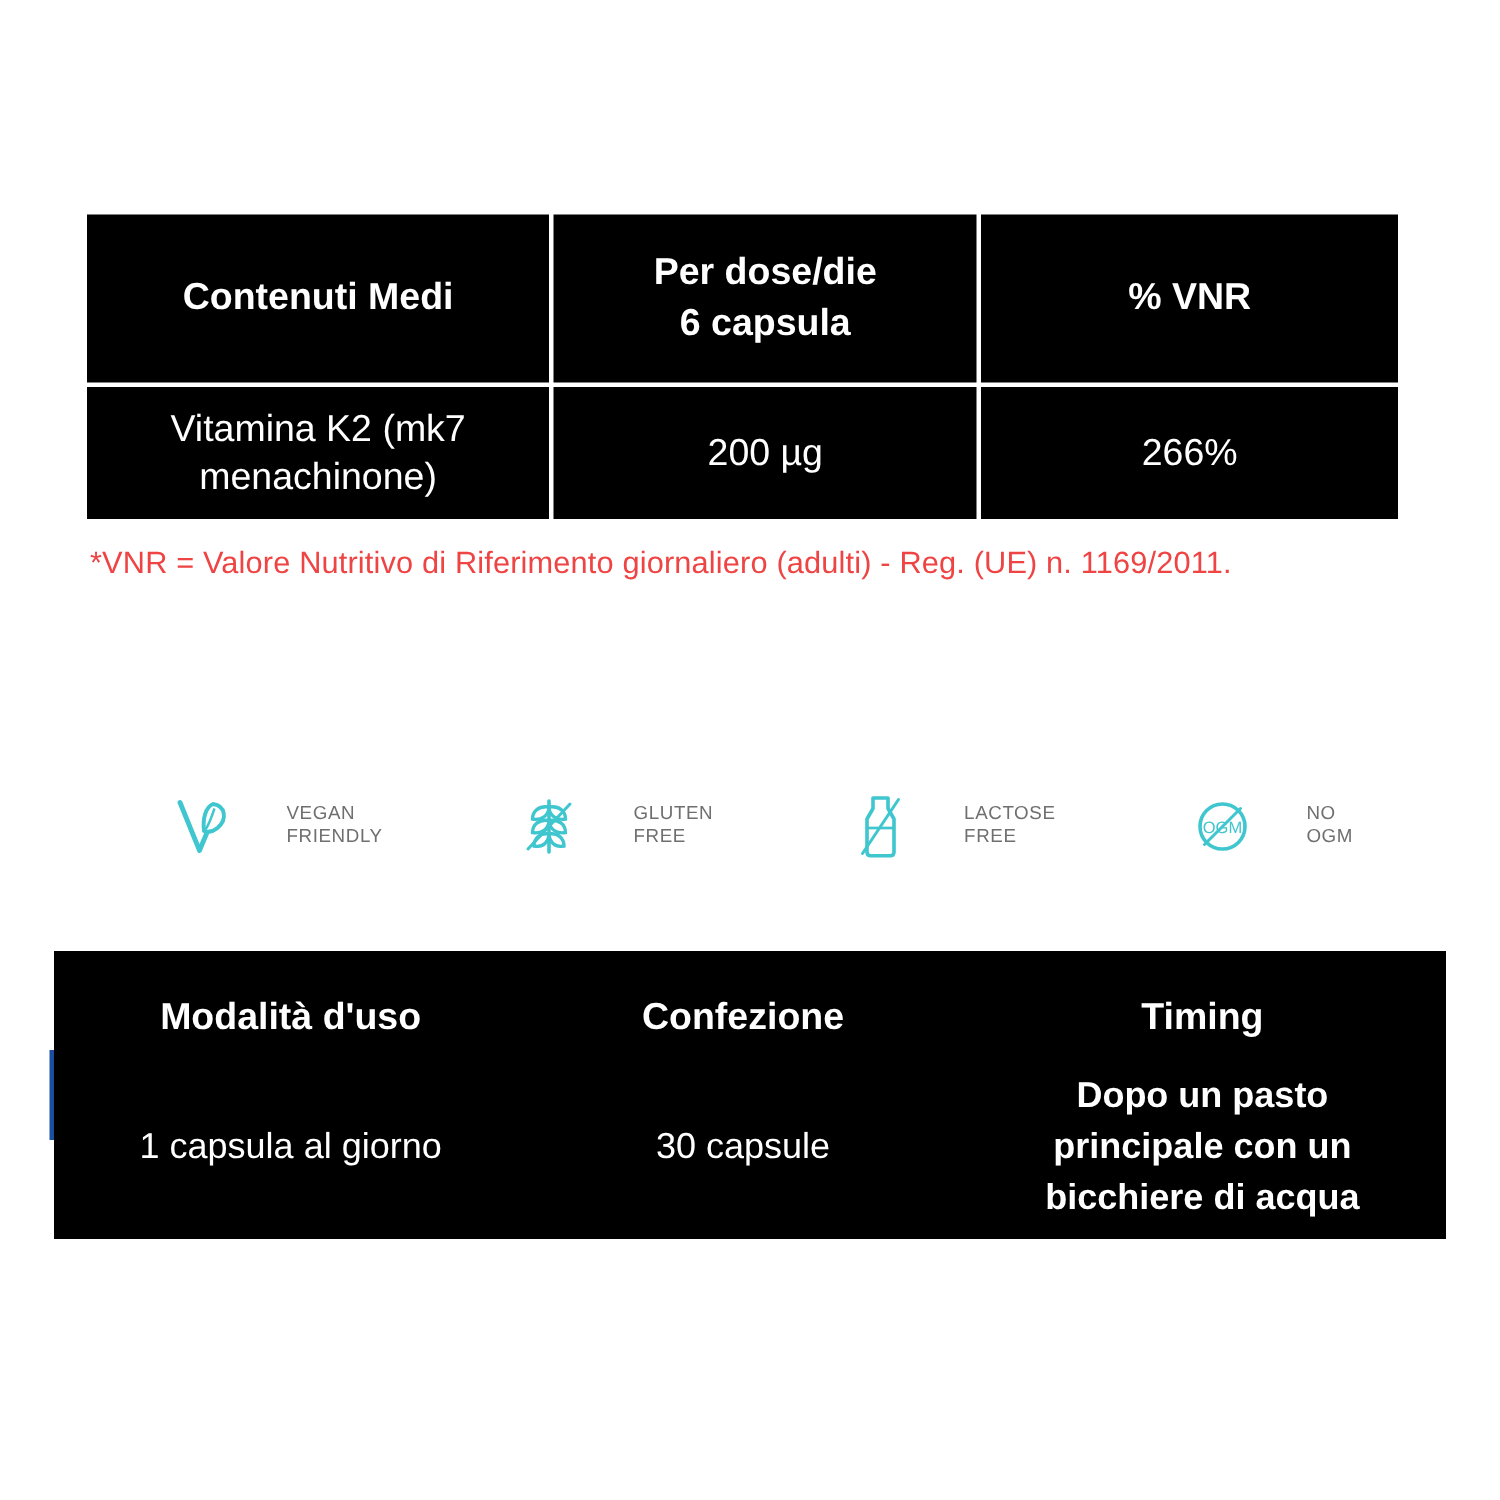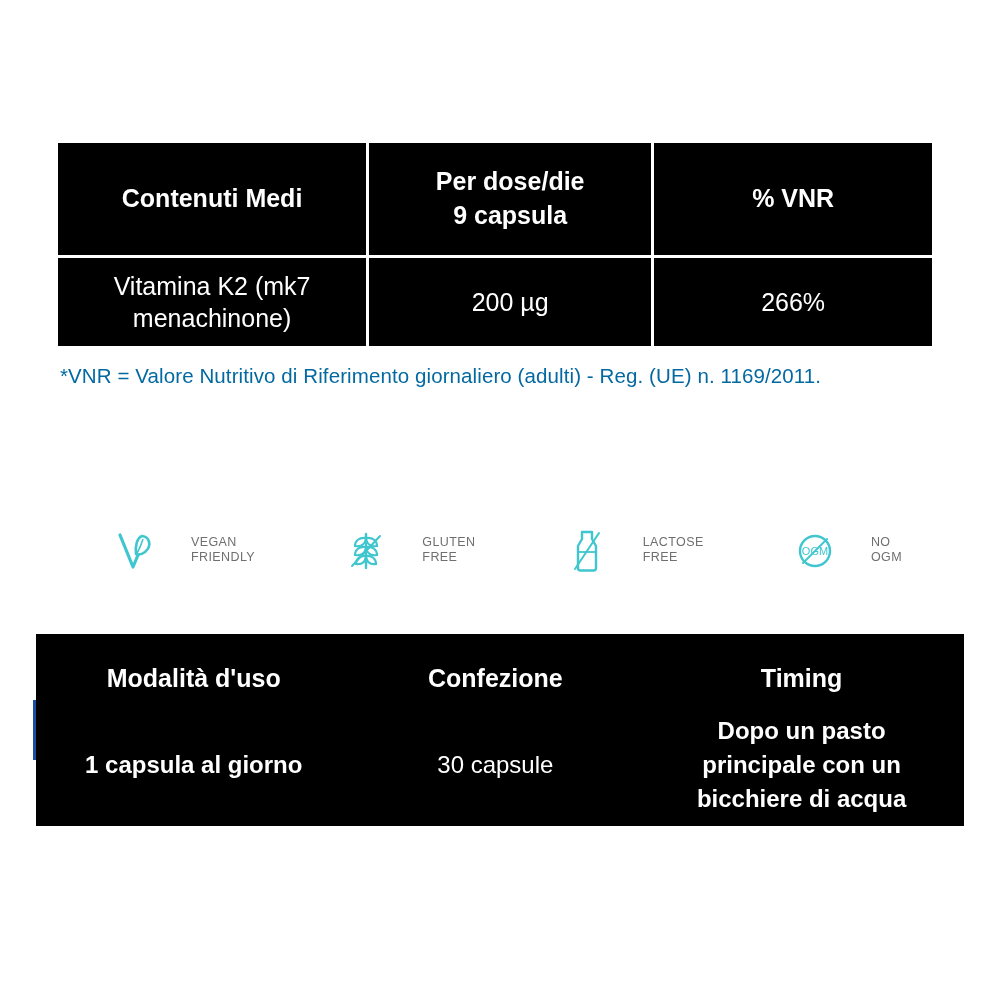--- a/index.html
+++ b/index.html
@@ -56,21 +56,21 @@
   }
   .col-a { width: 35.5%; }
   .col-b { width: 32.5%; }
   .col-c { width: 32%; }
 
   .vnr-note {
     position: absolute;
     left: 60px;
     top: 364px;
     font-size: 20.5px;
-    color: #0369a1;
+    color: #ef4444;
     letter-spacing: 0.1px;
     white-space: nowrap;
   }
 
   
   .claims {
     position: absolute;
     left: 112px;
     top: 505px;
     width: 790px;
@@ -135,42 +135,42 @@
     font-weight: bold;
     padding-top: 12px;
   }
   .usage .urow {
     height: 110px;
     font-size: 24px;
     line-height: 1.42;
     vertical-align: middle;
     padding-bottom: 6px;
   }
-  .u1 { width: 34%; font-weight: bold; }
+  .u1 { width: 34%; }
   .u2 { width: 31%; }
   .u3 { width: 35%; }
   .u3-inner {
     display: block;
     padding: 0 26px;
     font-weight: bold;
   }
 </style>
 </head>
 <body>
 
 <div class="nutri-wrap">
   <table class="nutri">
     <tbody>
       <tr>
         <td class="hdr col-a cell-pad">
           <span>Contenuti Medi</span>
         </td>
         <td class="hdr col-b cell-pad">
           <div>Per dose/die</div>
-          <div>9  capsula</div>
+          <div>6  capsula</div>
         </td>
         <td class="hdr col-c cell-pad">
           <span>% VNR</span>
         </td>
       </tr>
       <tr class="row">
         <td class="row col-a cell-left">
           <span>Vitamina K2 (mk7 menachinone)</span>
         </td>
         <td class="row col-b cell-pad">

